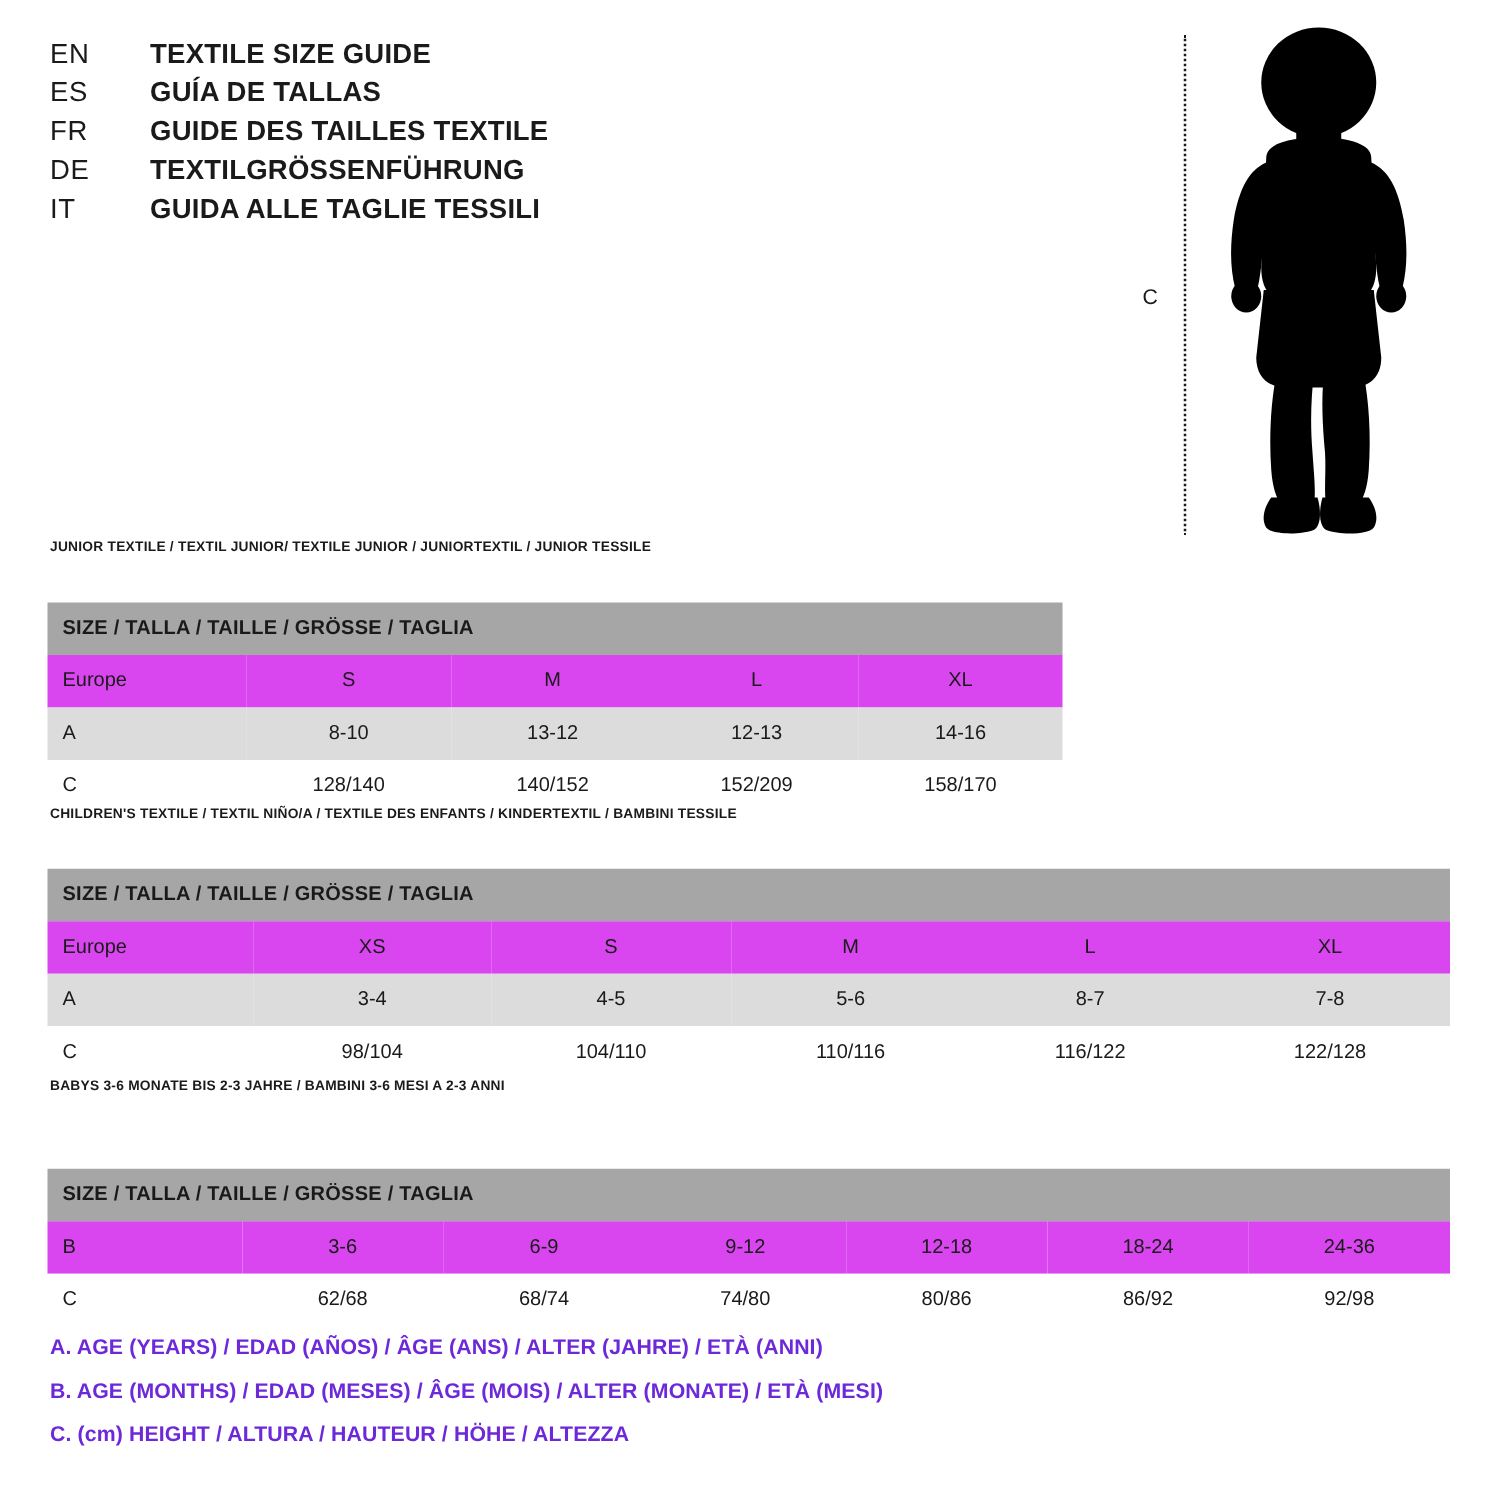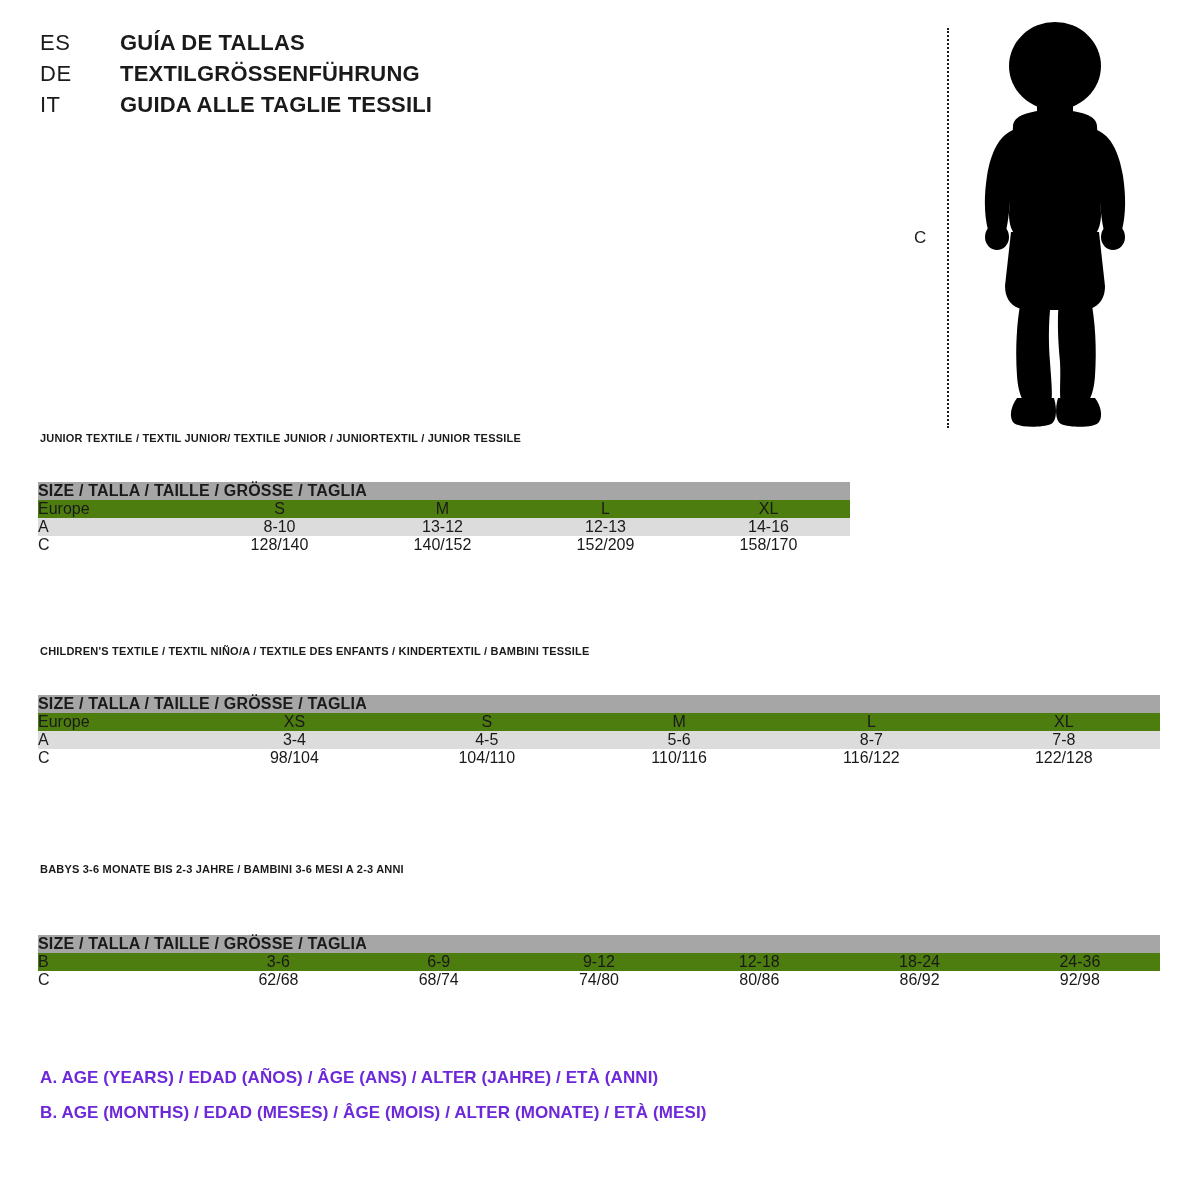--- a/index.html
+++ b/index.html
@@ -87,30 +87,30 @@
     line-height: 29px;
   }
 
   table.size-table {
     position: absolute;
     border-collapse: collapse;
     font-size: 16px;
     color: #1a1a1a;
   }
   table.size-table td {
-    padding: 0;
+    padding: 12px;
     height: 16px;
     vertical-align: middle;
   }
   .hdr-band td {
     background: #a6a6a6;
     font-weight: 700;
     letter-spacing: 0.2px;
   }
-  .row-light td { background: #4d7c0f; }
+  .row-light td { background: #d946ef; }
   .row-mid td   { background: #dcdcdc; }
   .row-white td { background: #ffffff; }
   .cell-label {
     padding-left: 8px;
     text-align: left;
   }
   .cell-val {
     text-align: center;
   }
 
@@ -125,22 +125,30 @@
     letter-spacing: 0.1px;
     margin-bottom: 15px;
     color: #6d28d9;
   }
 </style>
 </head>
 <body>
 
 <div class="header">
   <div class="header-row">
+    <span class="lang-code">EN</span>
+    <span class="lang-title">TEXTILE SIZE GUIDE</span>
+  </div>
+  <div class="header-row">
     <span class="lang-code">ES</span>
     <span class="lang-title">GUÍA DE TALLAS</span>
+  </div>
+  <div class="header-row">
+    <span class="lang-code">FR</span>
+    <span class="lang-title">GUIDE DES TAILLES TEXTILE</span>
   </div>
   <div class="header-row">
     <span class="lang-code">DE</span>
     <span class="lang-title">TEXTILGRÖSSENFÜHRUNG</span>
   </div>
   <div class="header-row">
     <span class="lang-code">IT</span>
     <span class="lang-title">GUIDA ALLE TAGLIE TESSILI</span>
   </div>
 </div>
@@ -280,13 +288,14 @@
     <td class="cell-val">80/86</td>
     <td class="cell-val">86/92</td>
     <td class="cell-val">92/98</td>
   </tr>
 </tbody>
   </table>
 
 <div class="legend" style="top:1068px;">
   <div class="legend-line">A. AGE (YEARS) / EDAD (AÑOS) / ÂGE (ANS) / ALTER (JAHRE) / ETÀ (ANNI)</div>
   <div class="legend-line">B. AGE (MONTHS) / EDAD (MESES) / ÂGE (MOIS) / ALTER (MONATE) / ETÀ (MESI)</div>
+  <div class="legend-line">C. (cm) HEIGHT / ALTURA / HAUTEUR / HÖHE / ALTEZZA</div>
 </div>
 
 </body></html>

